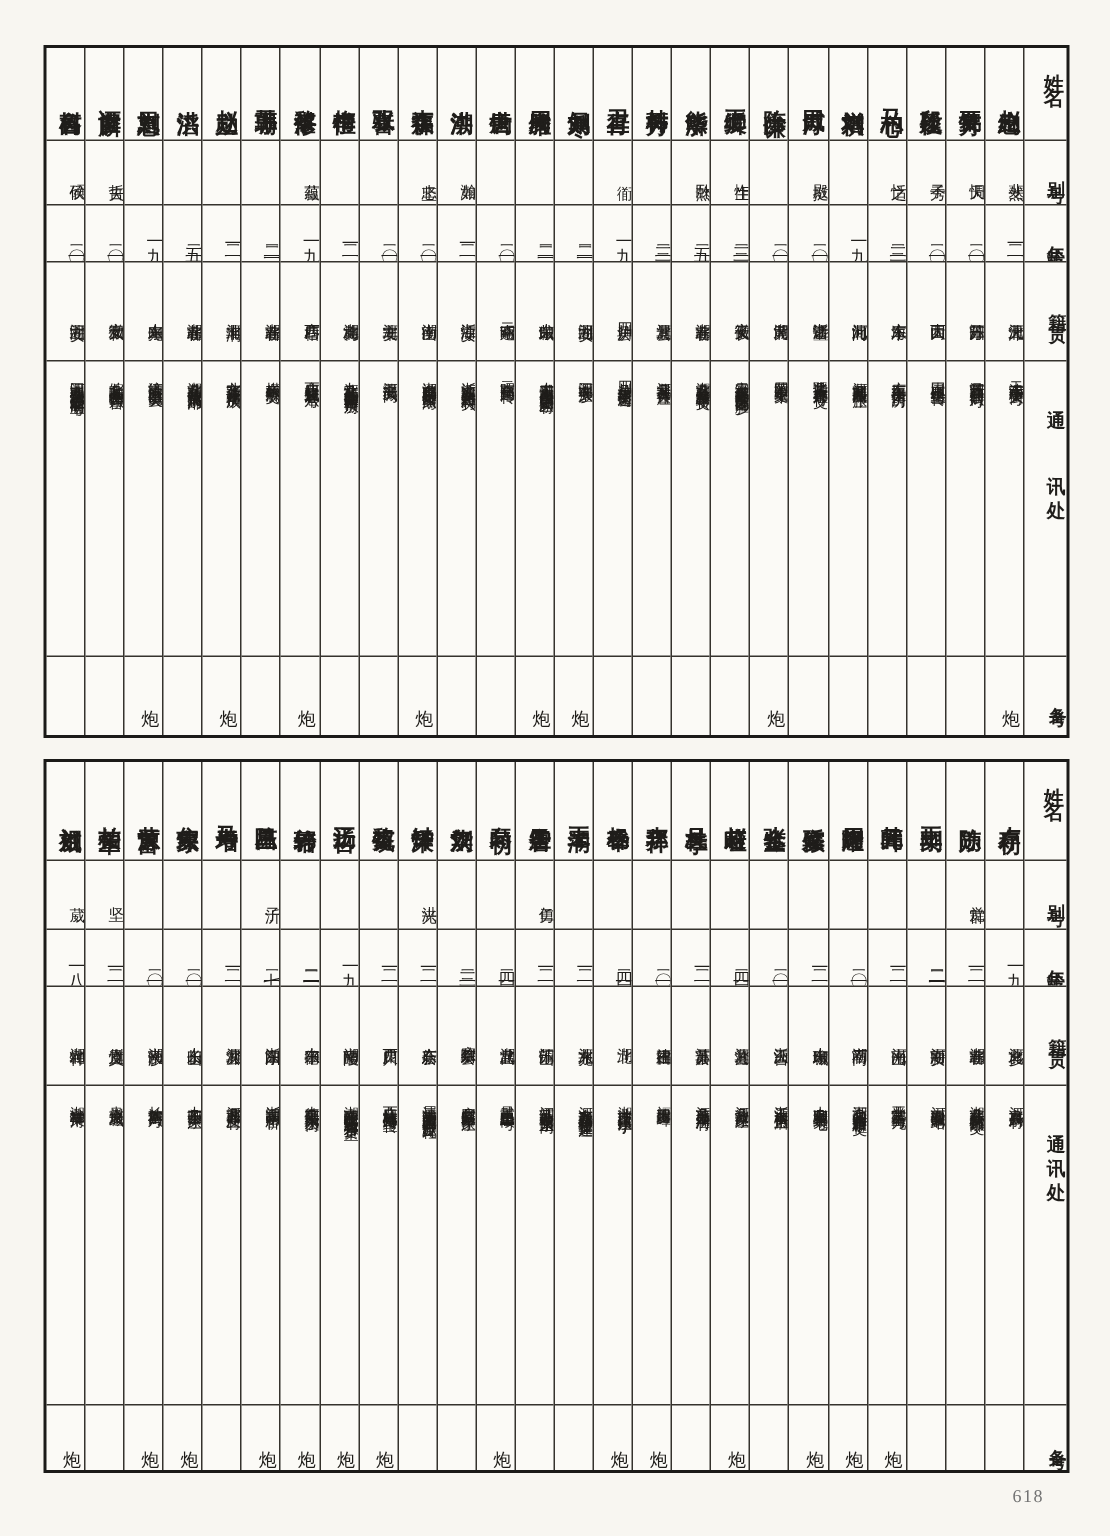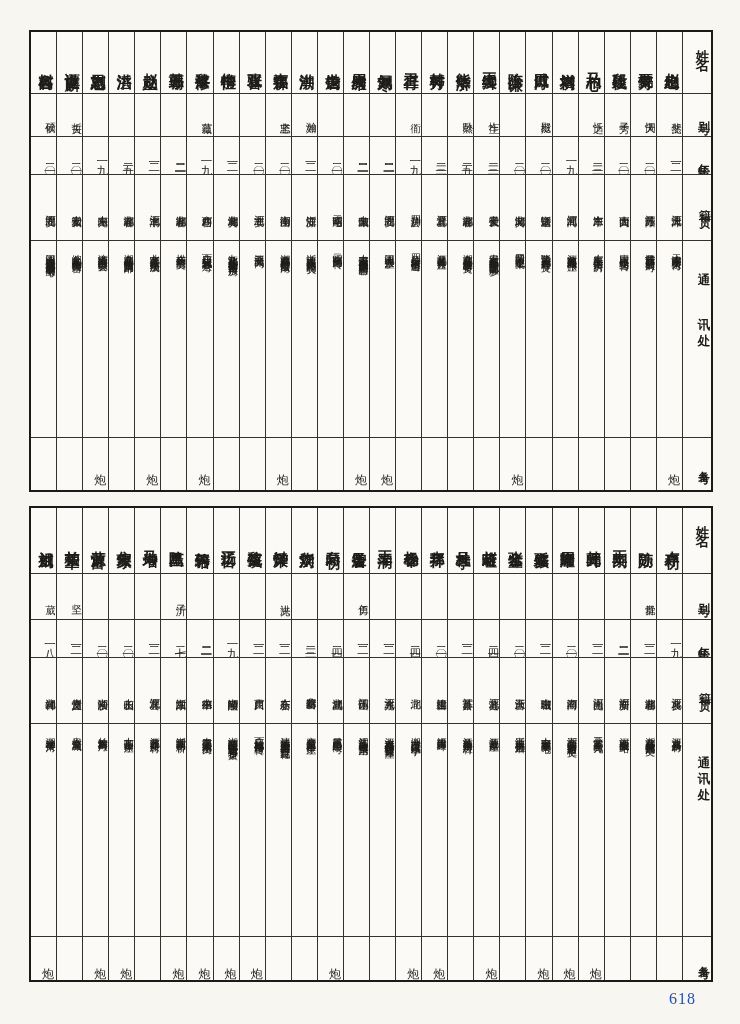--- a/index.html
+++ b/index.html
@@ -74,21 +74,21 @@
   .head .cell{font-weight:700;}
   .head .c-name{font-size:13.5px;letter-spacing:9px;padding-top:6px;text-align:start;}
   .head .c-alias{font-size:12px;letter-spacing:4px;}
   .head .c-age{font-size:12px;letter-spacing:3px;}
   .head .c-origin{font-size:12px;letter-spacing:8px;}
   .head .c-address{font-size:12.5px;letter-spacing:16px;padding-top:22px;text-align:start;}
   .head .c-remark{font-size:11.5px;letter-spacing:2px;}
 
   .page-number{
     position:absolute;right:44px;top:990px;
-    font-size:16px;letter-spacing:1px;color:#1d4ed8;
+    font-size:12px;letter-spacing:1px;color:#737373;
   }
 </style>
 </head>
 <body>
 
 <div class="sheet">
   <div class="rtable t0">
       <div class="col head">
         <div class="cell c-name">姓名</div>
         <div class="cell c-alias">别号</div>

